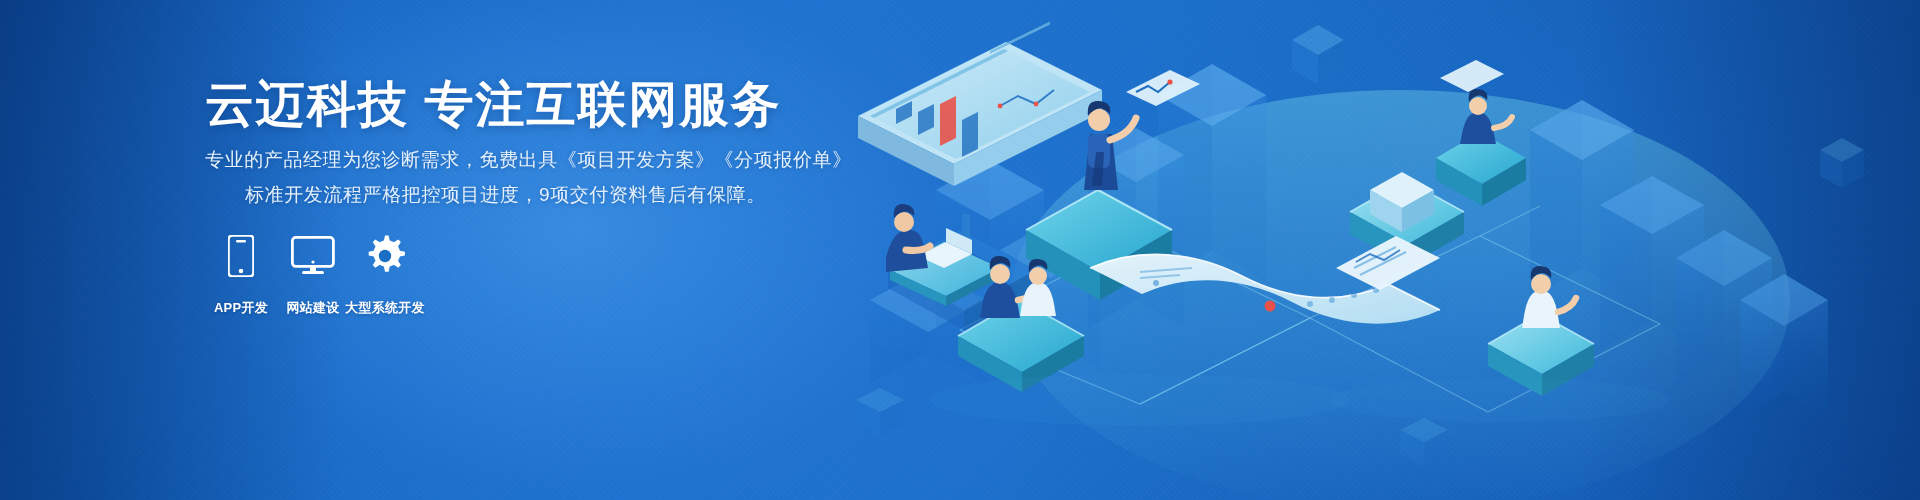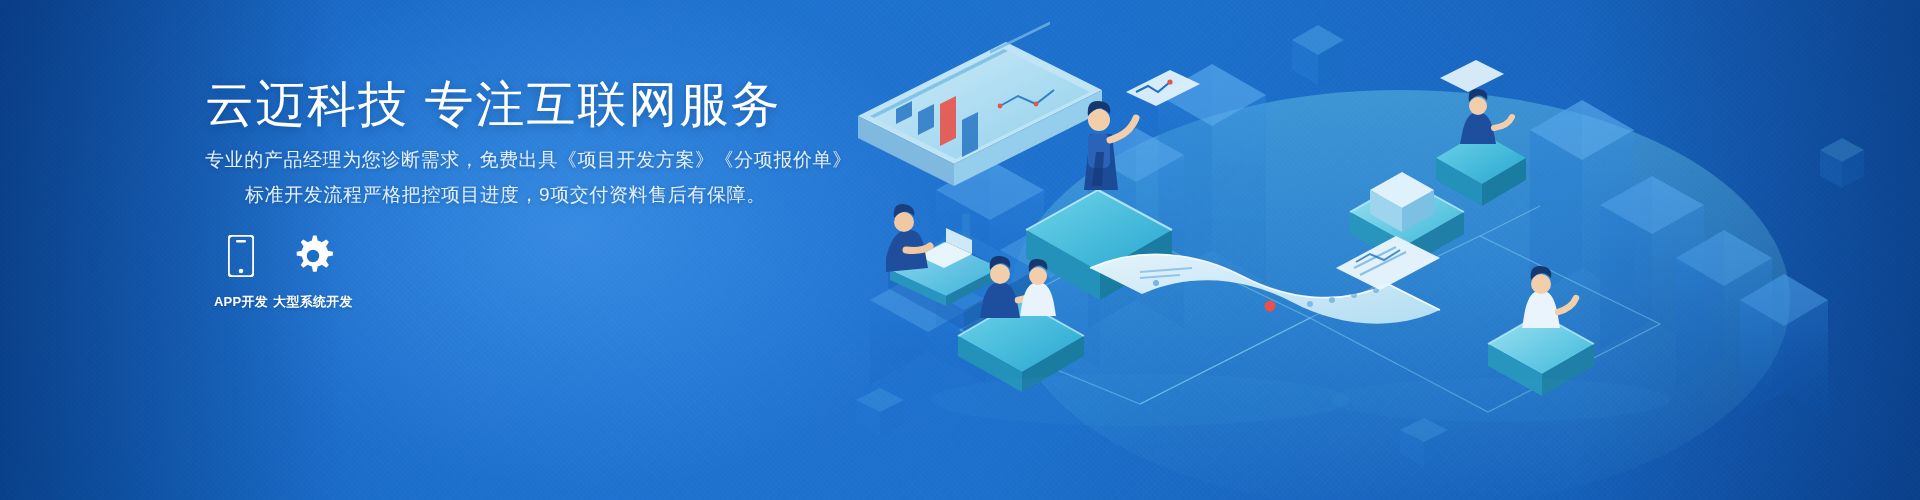--- a/index.html
+++ b/index.html
@@ -25,39 +25,39 @@
   }
   #banner::after{
     content:"";position:absolute;inset:0;pointer-events:none;
     background:linear-gradient(90deg, rgba(5,45,105,0.55) 0%, rgba(5,45,105,0.0) 18%, rgba(5,45,105,0.0) 82%, rgba(5,45,105,0.45) 100%);
   }
 
   
   .content{position:absolute;left:205px;top:0;height:500px;z-index:6;}
   .headline{
     position:absolute;top:72px;left:0;white-space:nowrap;
-    color:#ffffff;font-size:49px;font-weight:normal;letter-spacing:2px;
+    color:#ffffff;font-size:49px;font-weight:bold;letter-spacing:2px;
     text-shadow:0 2px 8px rgba(2,40,95,.35);
   }
   .sub{
     position:absolute;left:0;white-space:nowrap;
     color:#e4f0fc;font-size:19px;font-weight:400;letter-spacing:.6px;
     text-shadow:0 1px 4px rgba(2,40,95,.30);
   }
   .sub.l1{top:147px;}
   .sub.l2{top:182px;margin-left:40px;}
 
   
   .icons{position:absolute;left:0;top:233px;display:flex;align-items:flex-start;}
   .icon-item{width:72px;display:flex;flex-direction:column;align-items:center;cursor:pointer;}
   .icon-item + .icon-item{margin-left:0px;}
   .icon-box{height:46px;display:flex;align-items:center;justify-content:center;}
   .icon-box svg{display:block;}
   .icon-label{
-    margin-top:14px;color:#ffffff;font-size:13px;font-weight:bold;
+    margin-top:20px;color:#ffffff;font-size:13px;font-weight:bold;
     white-space:nowrap;letter-spacing:.3px;text-shadow:0 1px 3px rgba(2,40,95,.35);
   }
 
   
   #art{position:absolute;right:0;top:0;width:1080px;height:500px;z-index:4;}
 </style>
 </head>
 <body>
 
 <div id="banner">
@@ -373,20 +373,31 @@
             <rect x="0.5" y="0.5" width="25" height="41" rx="4" ry="4" fill="none" stroke="#ffffff" stroke-width="2.6"></rect>
             <rect x="8" y="5" width="10" height="2.4" rx="1.2" fill="#ffffff"></rect>
             <circle cx="13" cy="36" r="2.3" fill="#ffffff"></circle>
           </svg>
         </span>
         <span class="icon-label">APP开发</span>
       </div>
 
 
 
+      <div class="icon-item">
+        <span class="icon-box">
+          <svg width="44" height="40" viewBox="0 0 44 40">
+            <rect x="1.4" y="1.4" width="41" height="29" rx="3.4" ry="3.4" fill="none" stroke="#ffffff" stroke-width="2.8"></rect>
+            <circle cx="22" cy="26" r="1.6" fill="#ffffff"></circle>
+            <rect x="19" y="30" width="6" height="5" fill="#ffffff"></rect>
+            <rect x="11" y="35" width="22" height="3" rx="1.5" fill="#ffffff"></rect>
+          </svg>
+        </span>
+        <span class="icon-label">网站建设</span>
+      </div>
 
       <div class="icon-item">
         <span class="icon-box">
           <svg width="42" height="42" viewBox="0 0 42 42">
             <path fill="#ffffff" d="M21 0.5 l3.6 0 l1.1 5.1 a15.7 15.7 0 0 1 4.2 1.75 l4.4 -2.8
                      l2.55 2.55 l-2.8 4.4 a15.7 15.7 0 0 1 1.75 4.2 l5.1 1.1 l0 3.6 l-5.1 1.1
                      a15.7 15.7 0 0 1 -1.75 4.2 l2.8 4.4 l-2.55 2.55 l-4.4 -2.8
                      a15.7 15.7 0 0 1 -4.2 1.75 l-1.1 5.1 l-3.6 0 l-1.1 -5.1
                      a15.7 15.7 0 0 1 -4.2 -1.75 l-4.4 2.8 l-2.55 -2.55 l2.8 -4.4
                      a15.7 15.7 0 0 1 -1.75 -4.2 l-5.1 -1.1 l0 -3.6 l5.1 -1.1

